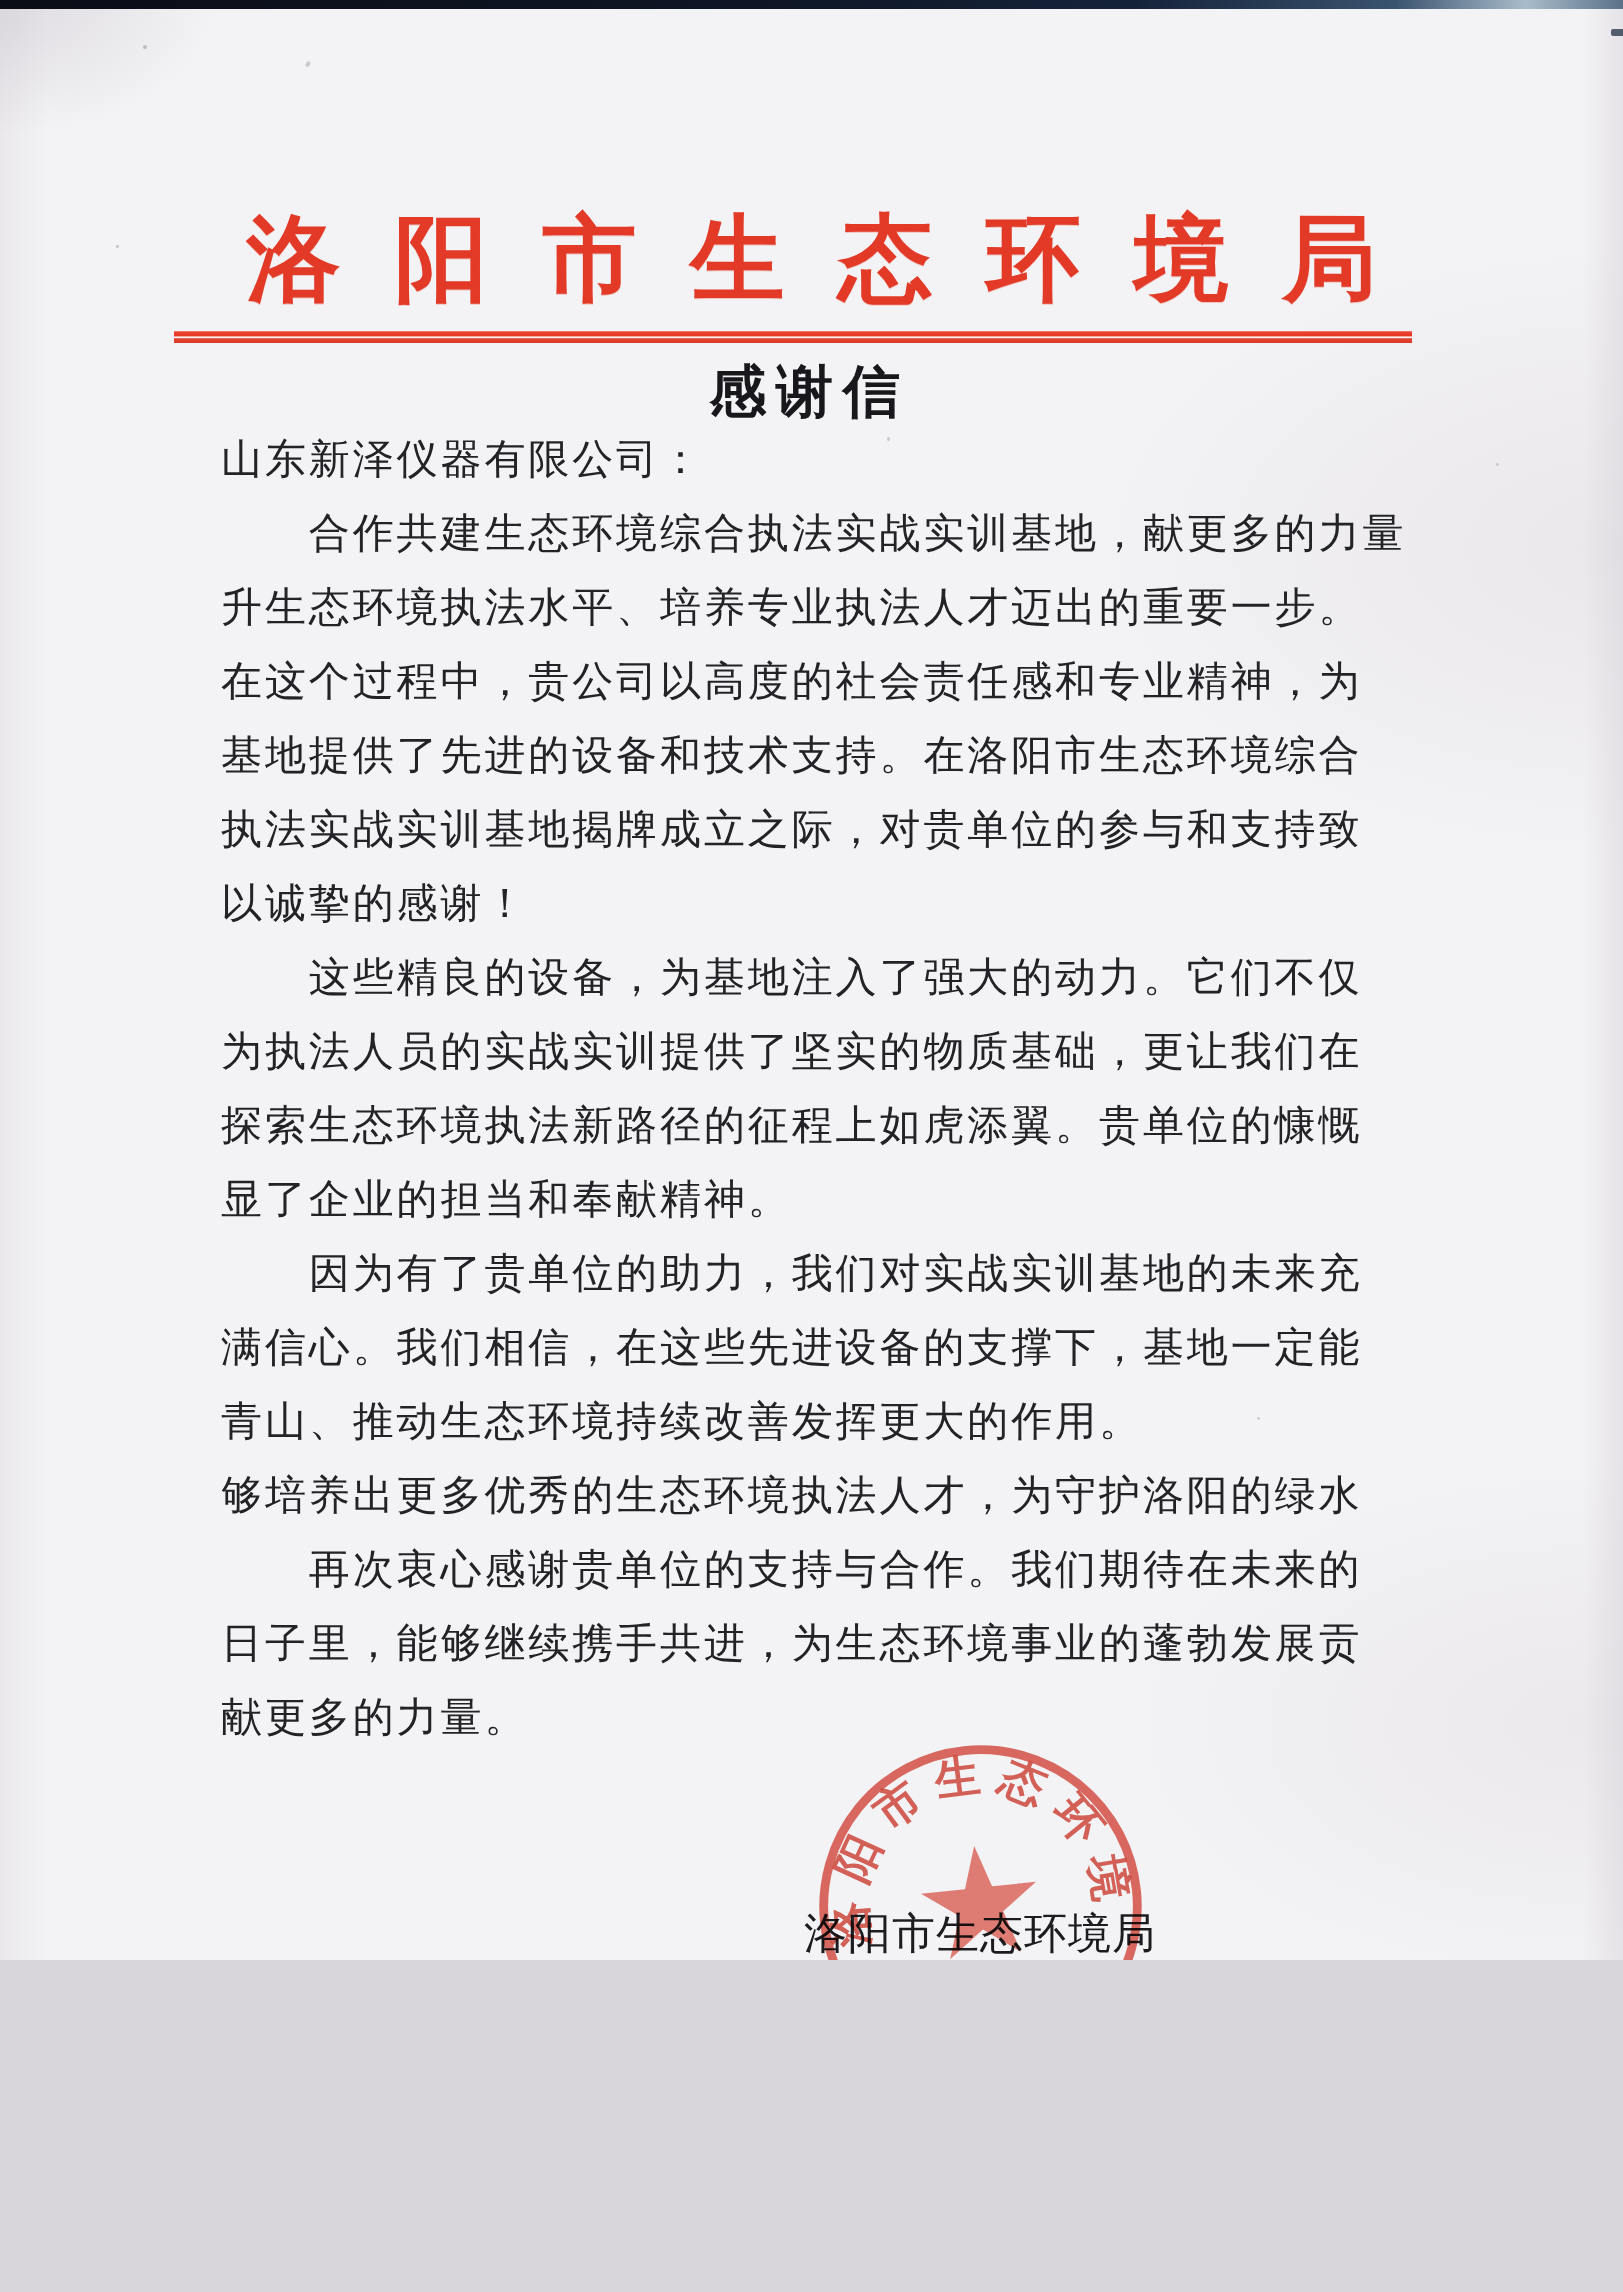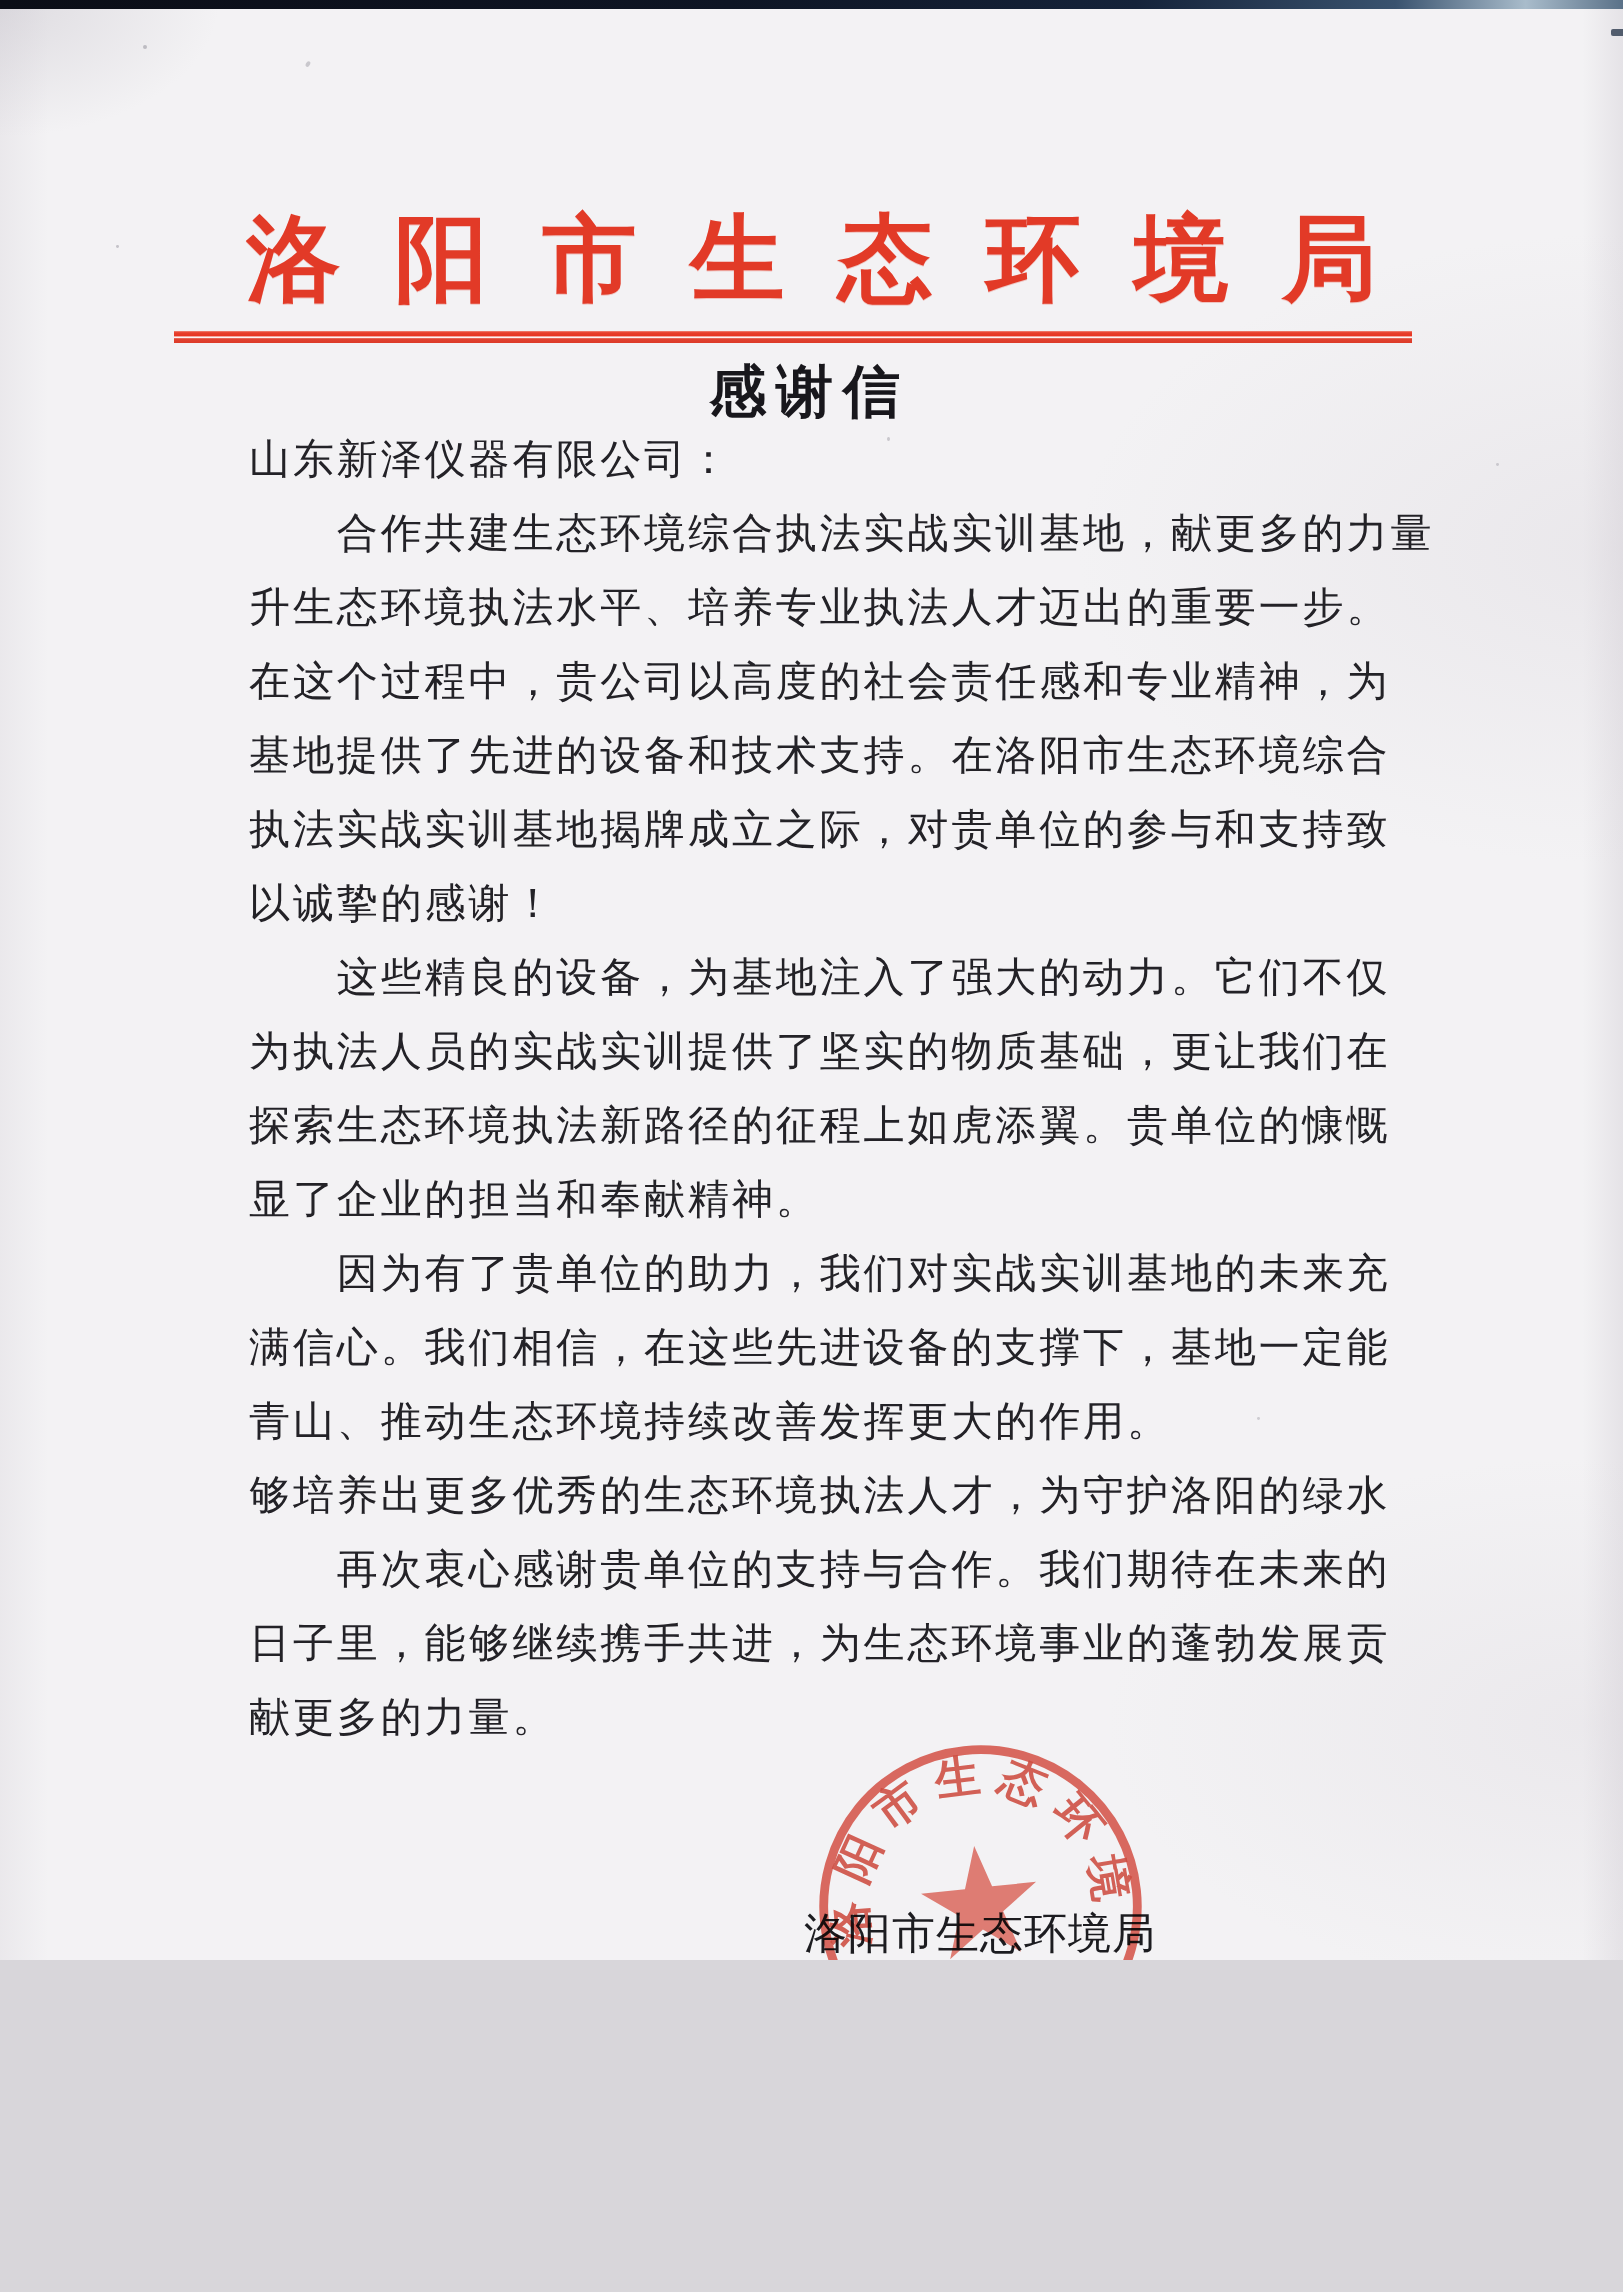--- a/index.html
+++ b/index.html
@@ -55,21 +55,20 @@
     white-space:nowrap;
   }
   .body{
     position:absolute;left:221px;top:422px;width:1153px;z-index:2;
     color:#232227;
   }
   .body-line{
     height:74px;line-height:74px;
     font-size:41px;letter-spacing:2.9px;
     white-space:pre;
-    margin-left:28px;
   }
   .sig-org{
     position:absolute;left:804px;top:1899px;z-index:3;
     font-size:43px;line-height:69px;letter-spacing:1px;
     color:#1c1c20;white-space:nowrap;
   }
   .sig-date{
     position:absolute;left:819px;top:1973px;z-index:3;
     font-size:42px;line-height:67px;letter-spacing:1px;word-spacing:6.9px;
     color:#4c1d95;white-space:nowrap;

